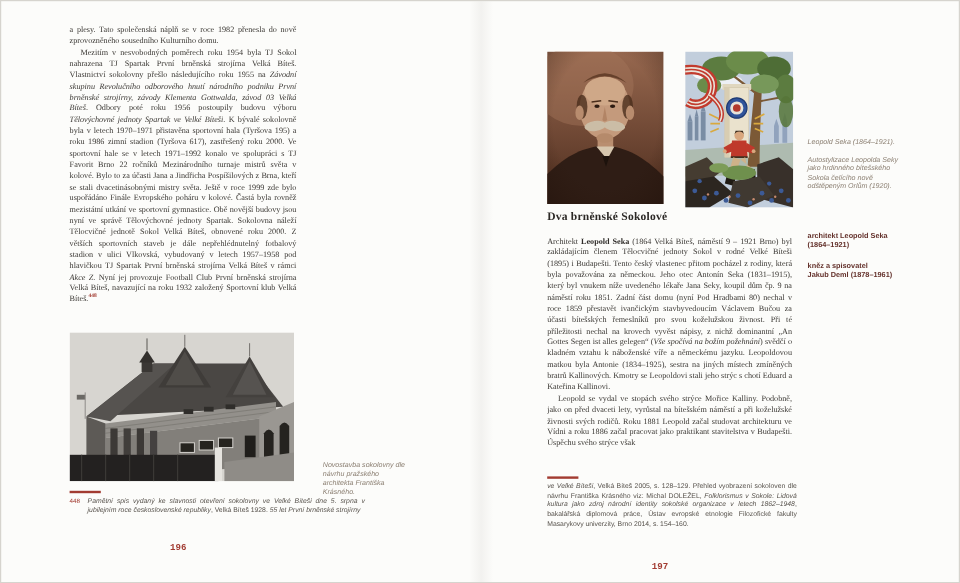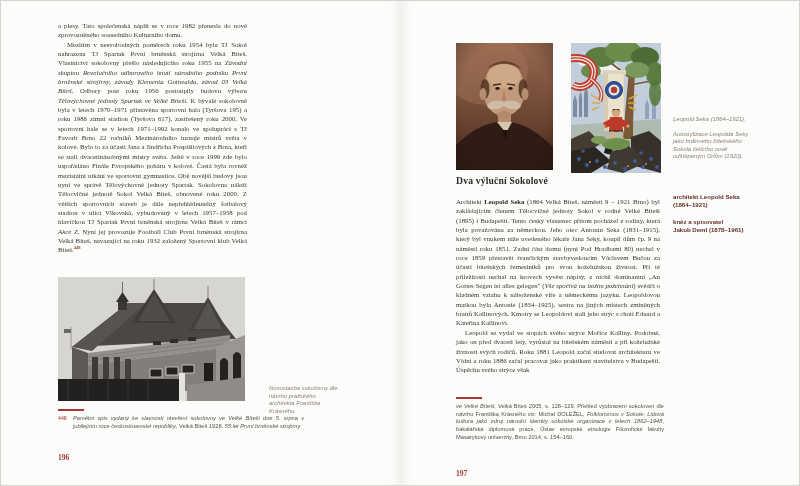--- a/index.html
+++ b/index.html
@@ -25,22 +25,22 @@
   .mnotes{font-family:"Liberation Sans", sans-serif;font-weight:bold;
           font-size:6.1px;line-height:7.9px;color:#63302a;}
   .mnote{margin:0 0 9px 0;}
   
   .fnrule{height:2px;background:#a23b31;}
   .footnote{font-family:"Liberation Sans", sans-serif;font-size:5.7px;line-height:7.7px;
             color:#57524c;text-align:justify;}
   .footnote .fnnum{position:absolute;left:0;top:0;color:#a23b31;font-size:5.2px;}
   .footnote .fnbody{display:block;padding-left:15px;}
   .footnote em{font-style:italic;}
-  .pagenum{font-family:Liberation Serif, serif;font-weight:bold;
-           font-size:7.6px;color:#a23b31;text-align:left;}
+  .pagenum{font-family:Liberation Mono, monospace;font-weight:bold;
+           font-size:7.6px;color:#a23b31;text-align:center;}
   figure{margin:0;padding:0;}
   figure svg{display:block;}
 </style>
 </head>
 <body>
 
 <div class="spread">
 
   <section>
 
@@ -235,21 +235,21 @@
             <circle cx="75" cy="121" r="1"></circle>
         </g>
       </svg>
     </figure>
 
     <div class="abs sidecap" style="left:672px;top:115px;width:80px;">
       <p>Leopold Seka (1864–1921).</p>
       <p>Autostylizace Leopolda Seky jako hrdinného bítešského Sokola čelícího nově odštěpeným Orlům (1920).</p>
     </div>
 
-    <h2 class="abs chapter-head" style="left:455px;top:174px;margin:0;">Dva výluční Sokolové</h2>
+    <h2 class="abs chapter-head" style="left:455px;top:174px;margin:0;">Dva brněnské Sokolové</h2>
 
     <div class="abs bodycol" style="left:455px;top:196px;width:204px;">
       <p><span>Architekt </span><strong>Leopold Seka</strong><span> (1864 Velká Bíteš, náměstí 9 – 1921 Brno) byl zakládajícím členem Tělocvičné jednoty Sokol v rodné Velké Bíteši (1895) i Budapešti. Tento český vlastenec přitom pocházel z rodiny, která byla považována za německou. Jeho otec Antonín Seka (1831–1915), který byl vnukem níže uvedeného lékaře Jana Seky, koupil dům čp. 9 na náměstí roku 1851. Zadní část domu (nyní Pod Hradbami 80) nechal v roce 1859 přestavět ivančickým stavbyvedoucím Václavem Bučou za účasti bítešských řemeslníků pro svou koželužskou živnost. Při té příležitosti nechal na krovech vyvěst nápisy, z nichž dominantní „An Gottes Segen ist alles gelegen“ (</span><em>Vše spočívá na božím požehnání</em><span>) svědčí o kladném vztahu k náboženské víře a německému jazyku. Leopoldovou matkou byla Antonie (1834–1925), sestra na jiných místech zmíněných bratrů Kallinových. Kmotry se Leopoldovi stali jeho strýc s chotí Eduard a Kateřina Kallinovi.</span></p>
       <p class="ind">Leopold se vydal ve stopách svého strýce Mořice Kalliny. Podobně, jako on před dvaceti lety, vyrůstal na bítešském náměstí a při koželužské živnosti svých rodičů. Roku 1881 Leopold začal studovat architekturu ve Vídni a roku 1886 začal pracovat jako praktikant stavitelstva v Budapešti. Úspěchu svého strýce však</p>
     </div>
 
     <div class="abs mnotes" style="left:672px;top:192px;width:92px;">
       <div class="mnote">
         <div>architekt Leopold Seka</div>
         <div>(1864–1921)</div>

